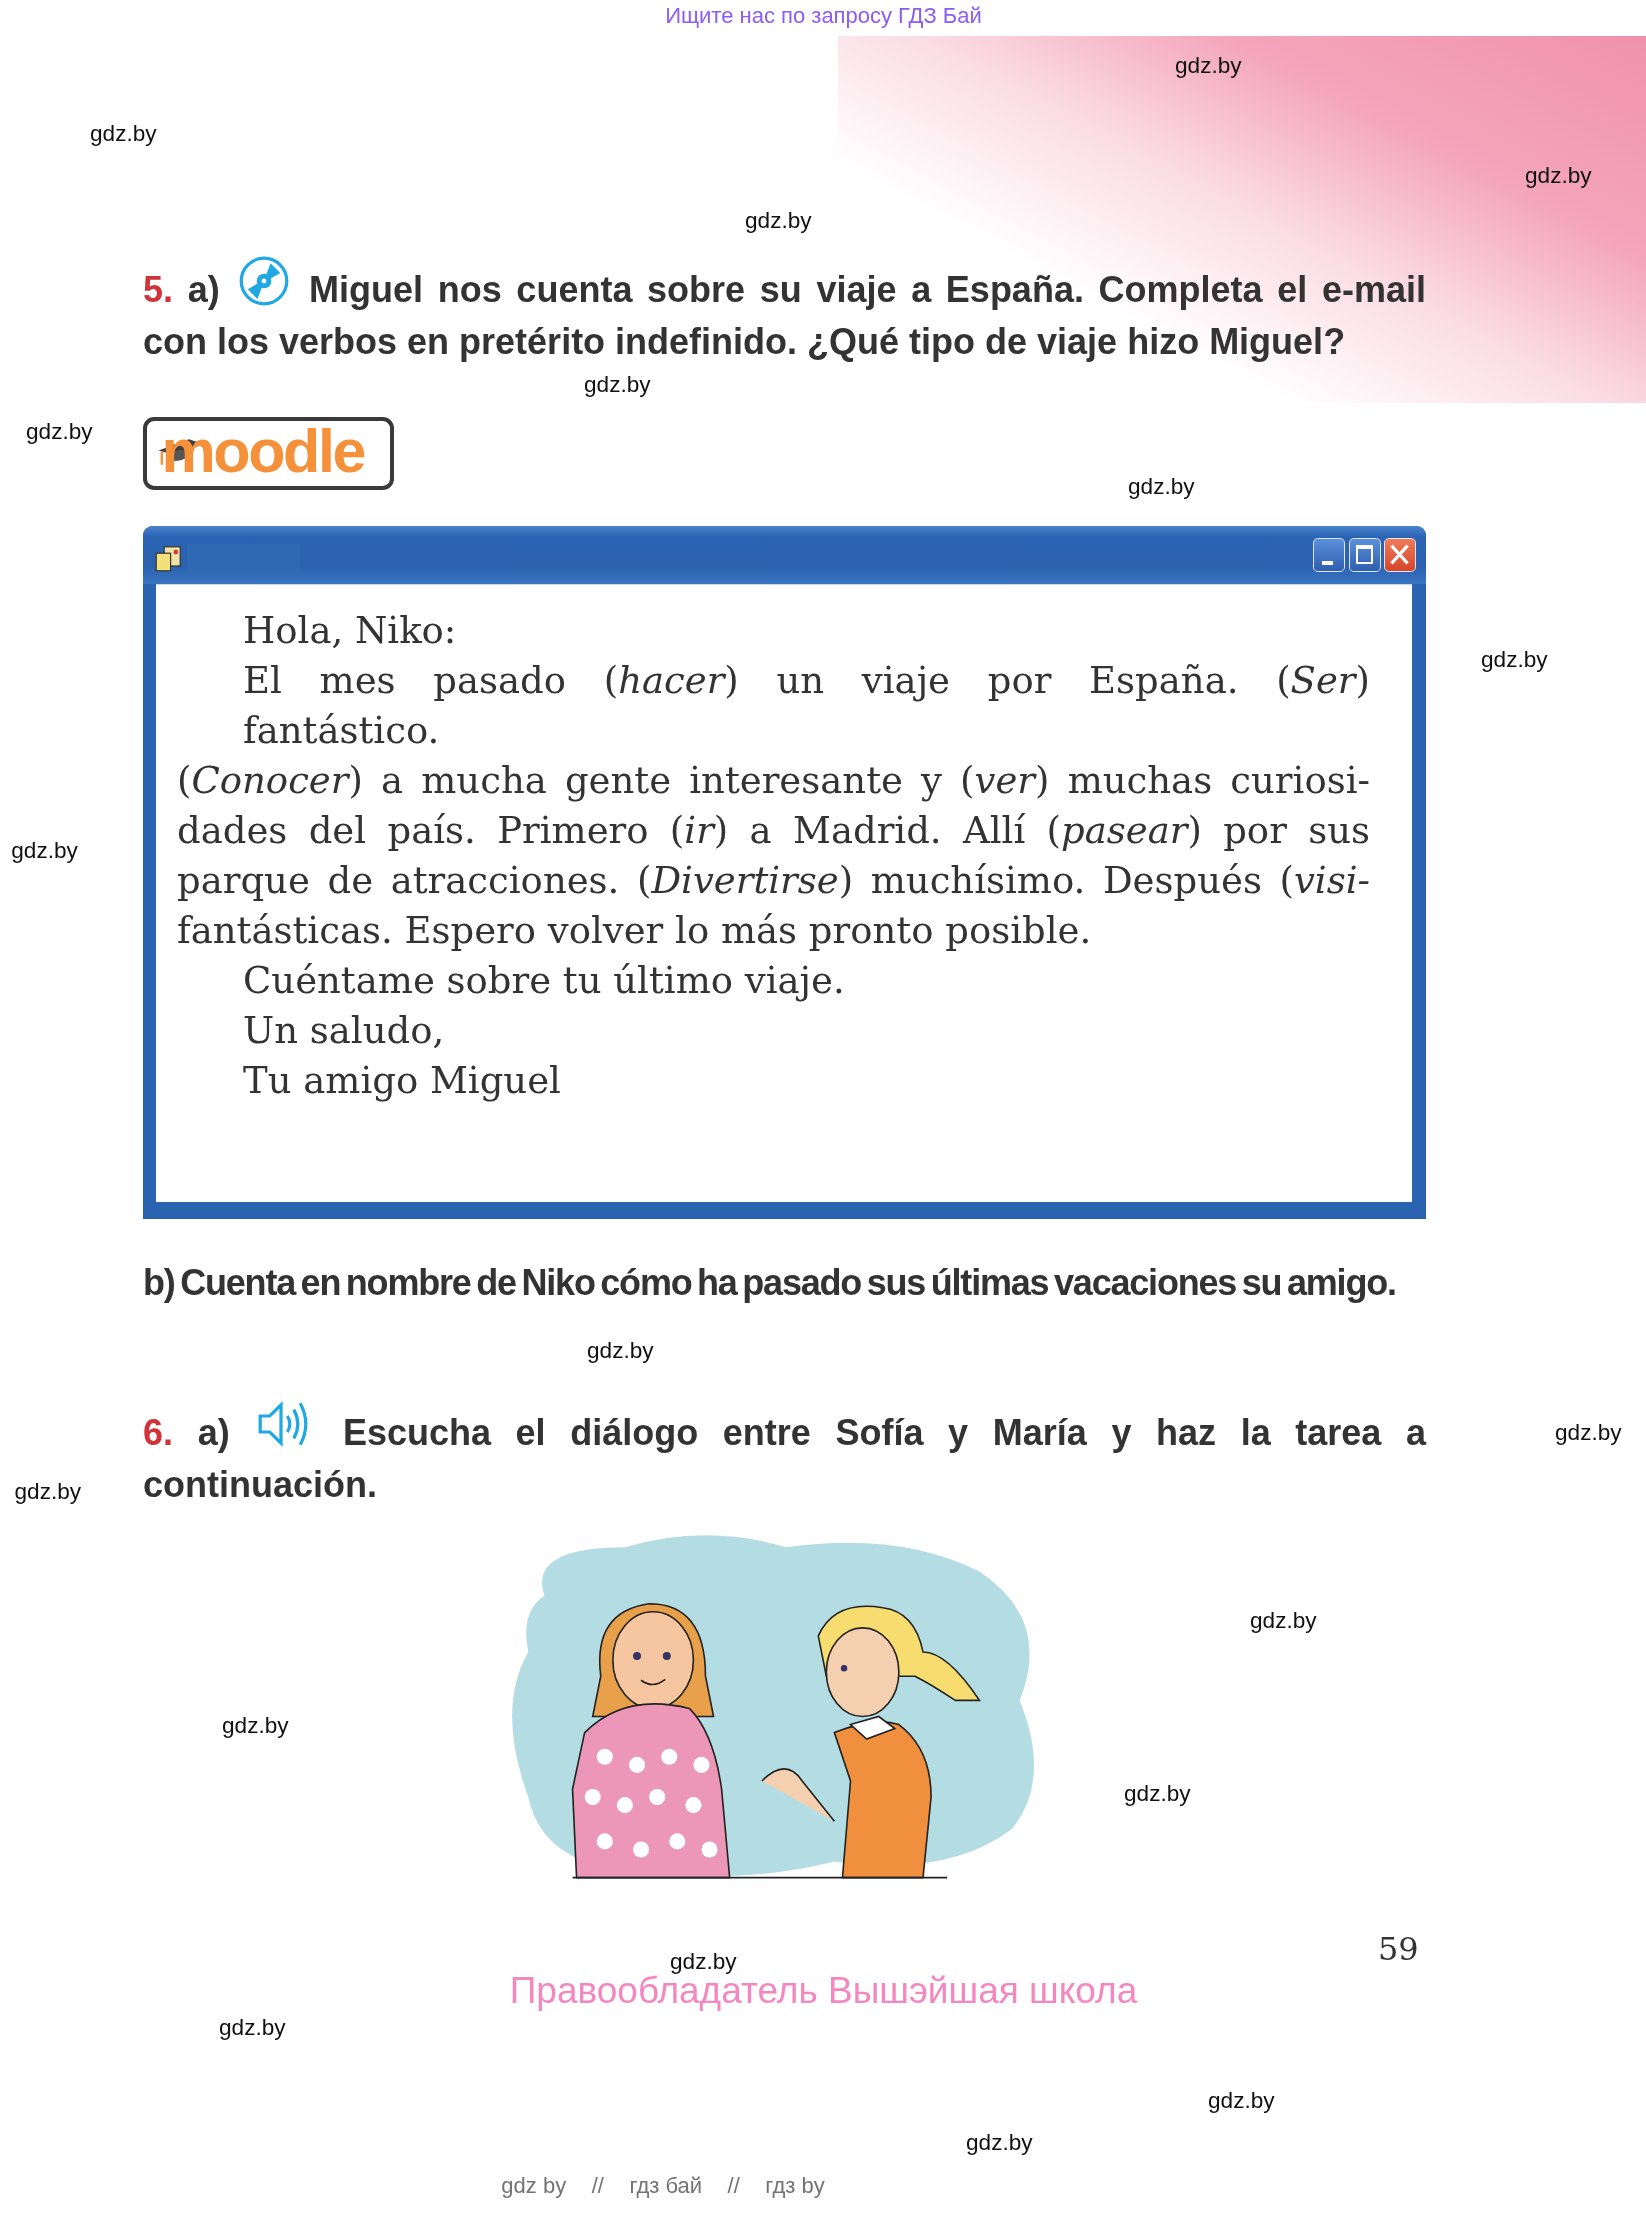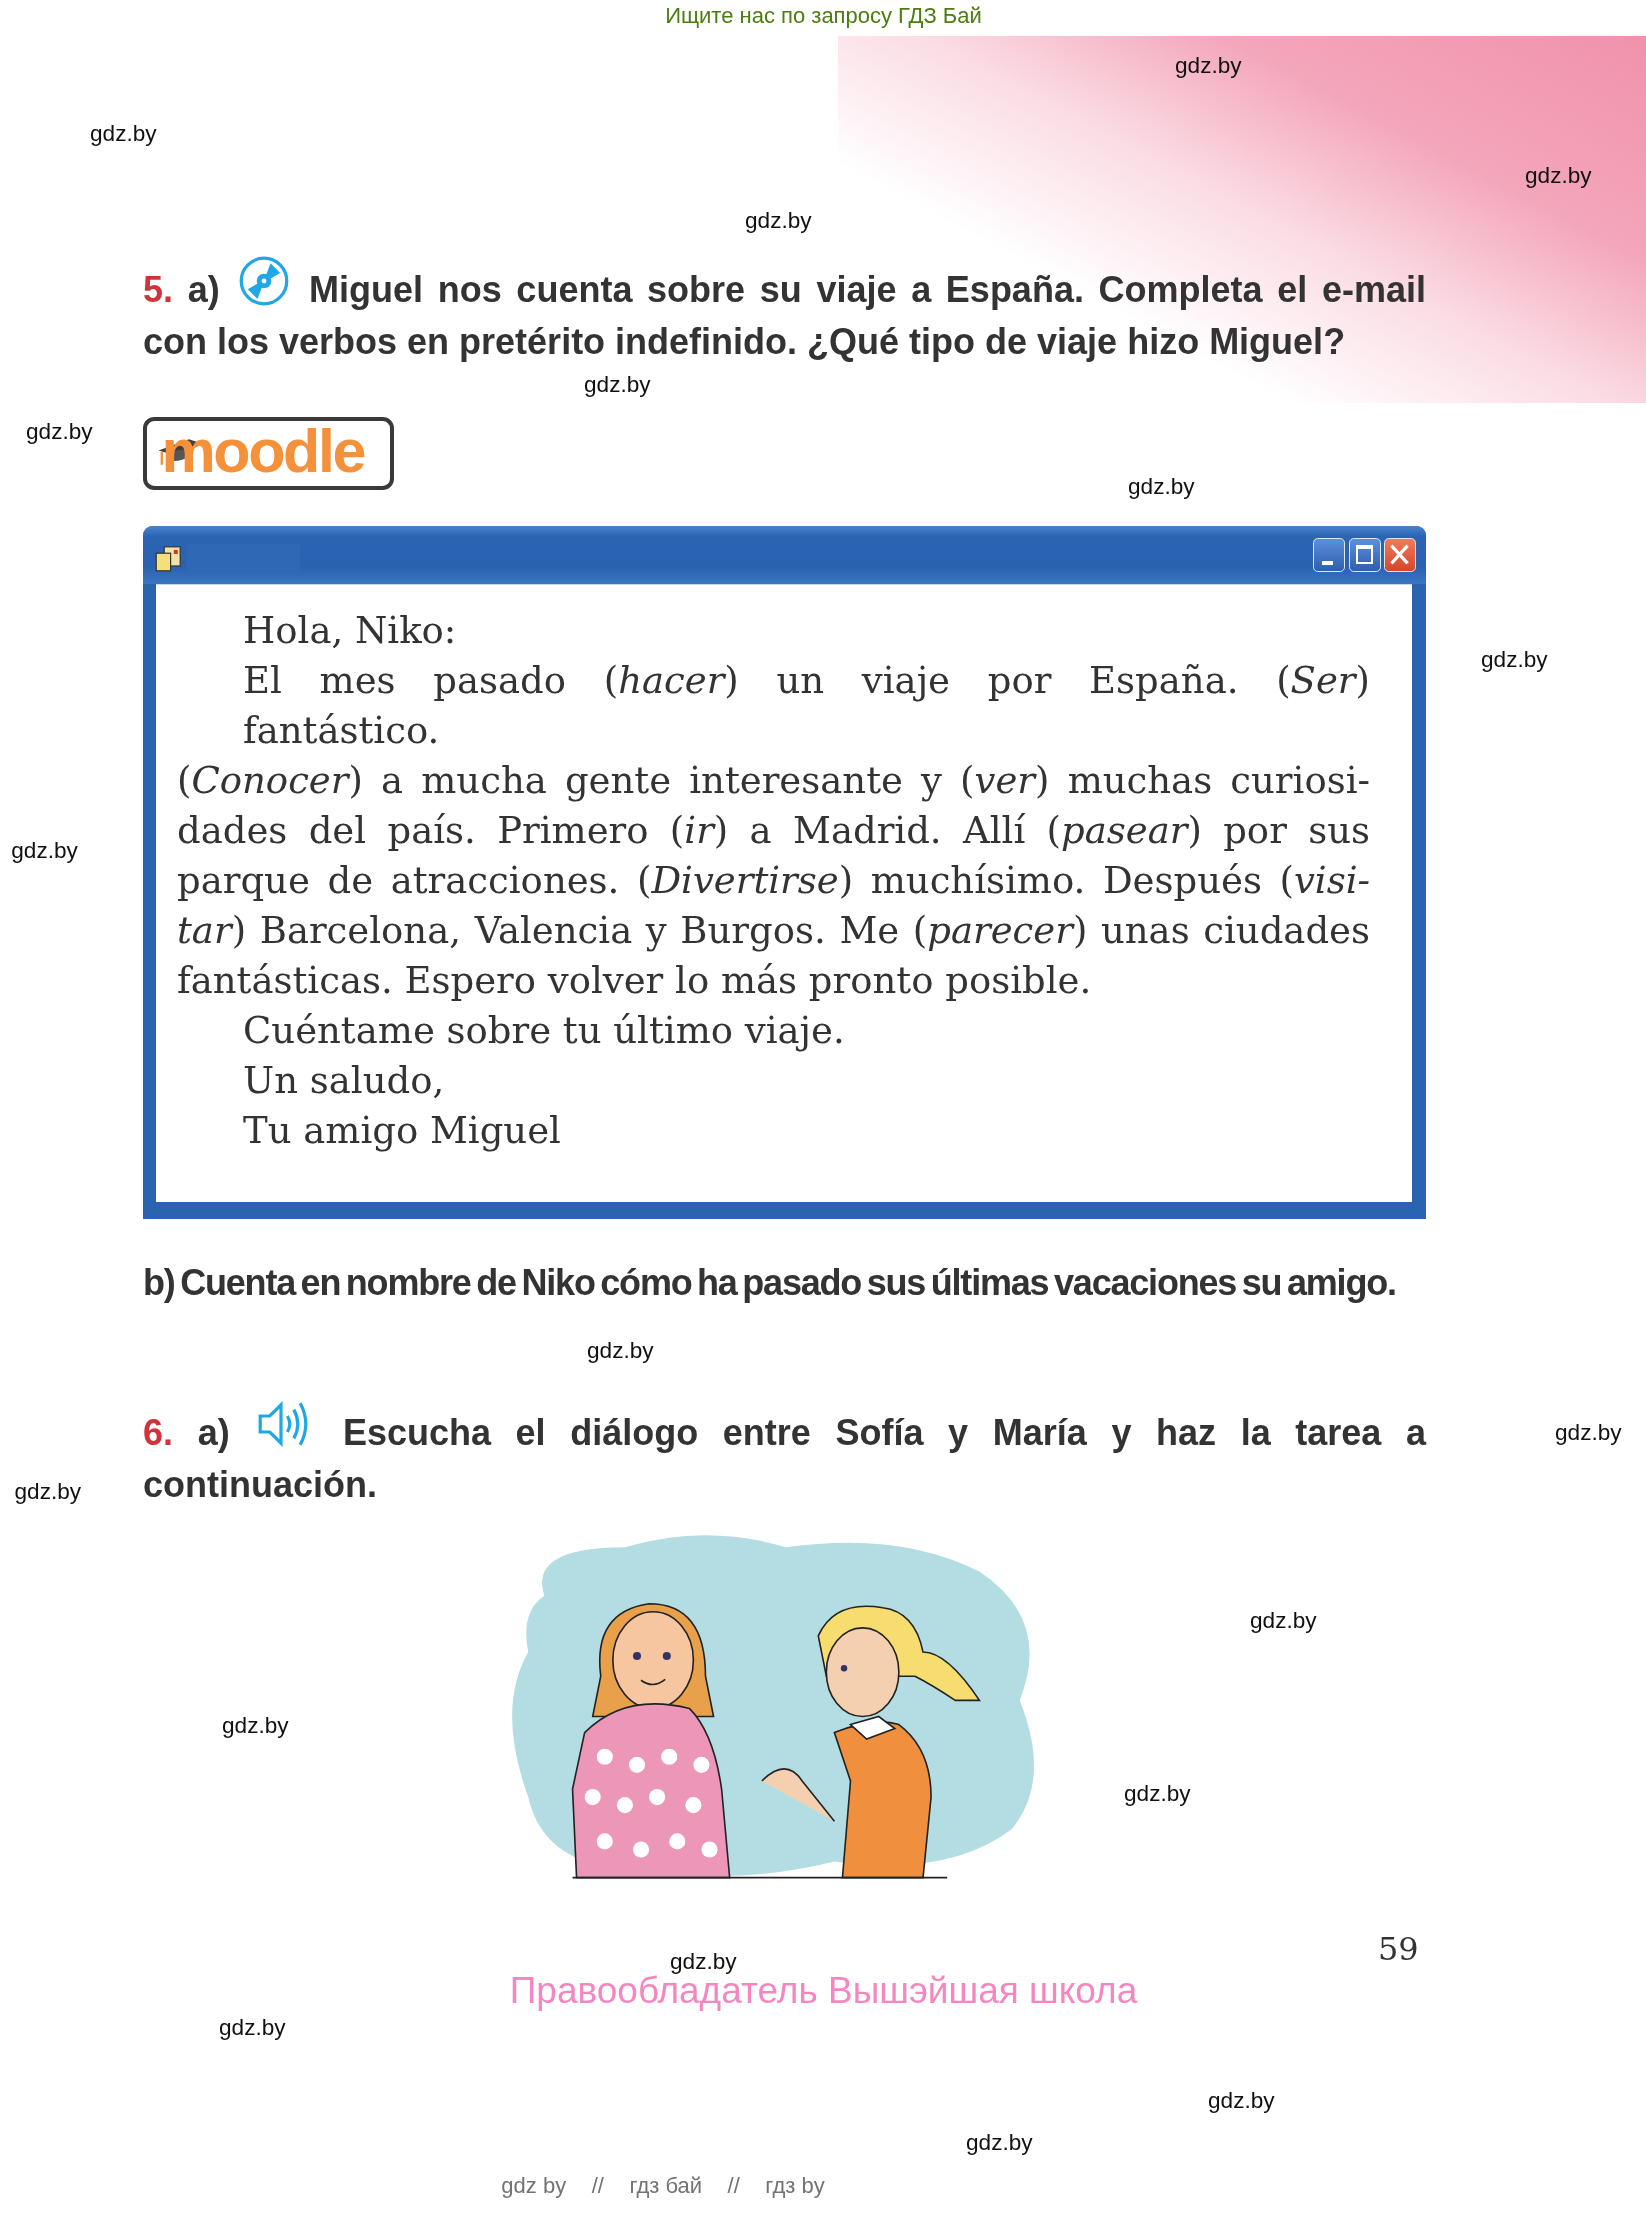--- a/index.html
+++ b/index.html
@@ -6,21 +6,21 @@
   body {
     width:1647px; height:2216px; position:relative; overflow:hidden;
     background:#ffffff; font-family:"Liberation Sans", sans-serif; color:#333333;
   }
   .pink-corner {
     position:absolute; left:838px; top:36px; width:808px; height:367px;
     background: linear-gradient(208deg, rgba(240,140,168,0.95) 0%, rgba(242,150,175,0.85) 28%, rgba(247,190,205,0.55) 48%, rgba(255,255,255,0) 70%);
   }
   .top-banner {
     position:absolute; top:3.2px; left:0; width:1647px; text-align:center;
-    font-size:22px; color:#4d7c0f;
+    font-size:22px; color:#8b5cf6;
   }
   .wm { position:absolute; font-size:22.6px; color:#111; font-family:"Liberation Sans", sans-serif; }
   .task {
     position:absolute; left:143px; width:1283px; font-weight:bold; font-size:36px;
     line-height:47px; text-align:justify; color:#333;
   }
   .task .num { color:#d0343a; }
   .task .icon { display:inline-block; vertical-align:-4.8px; margin:0 4.8px 0 3.2px; }
   .moodle {
     position:absolute; left:143px; top:417px; width:251px; height:73px;
@@ -159,21 +159,20 @@
   <div class="content"></div>
 </div>
 
 <div class="email">
   <p class="ind">Hola, Niko:</p>
   <div id="email-lines">
       <span class="line ind"><span>El mes pasado (</span><i>hacer</i><span>) un viaje por España. (</span><i>Ser</i><span>) fantástico.</span></span>
       <span class="line"><span>(</span><i>Conocer</i><span>) a mucha gente interesante y (</span><i>ver</i><span>) muchas curiosi-</span></span>
       <span class="line"><span>dades del país. Primero (</span><i>ir</i><span>) a Madrid. Allí (</span><i>pasear</i><span>) por sus</span></span>
       <span class="line"><span>parque de atracciones. (</span><i>Divertirse</i><span>) muchísimo. Después (</span><i>visi-</i></span>
-      <span class="line"><i>tar</i><span>) Barcelona, Valencia y Burgos. Me (</span><i>parecer</i><span>) unas ciudades</span></span>
       <span class="line last"><span>fantásticas. Espero volver lo más pronto posible.</span></span>
     </div>
   <p class="ind">Cuéntame sobre tu último viaje.</p>
   <p class="ind">Un saludo,</p>
   <p class="ind">Tu amigo Miguel</p>
 </div>
 
 <div class="task" style="top:1259px; letter-spacing:-1.2px; word-spacing:-3.2px;">
   <span>b)</span>
   <span>Cuenta en nombre de Niko cómo ha pasado sus últimas vacaciones su amigo.</span>

